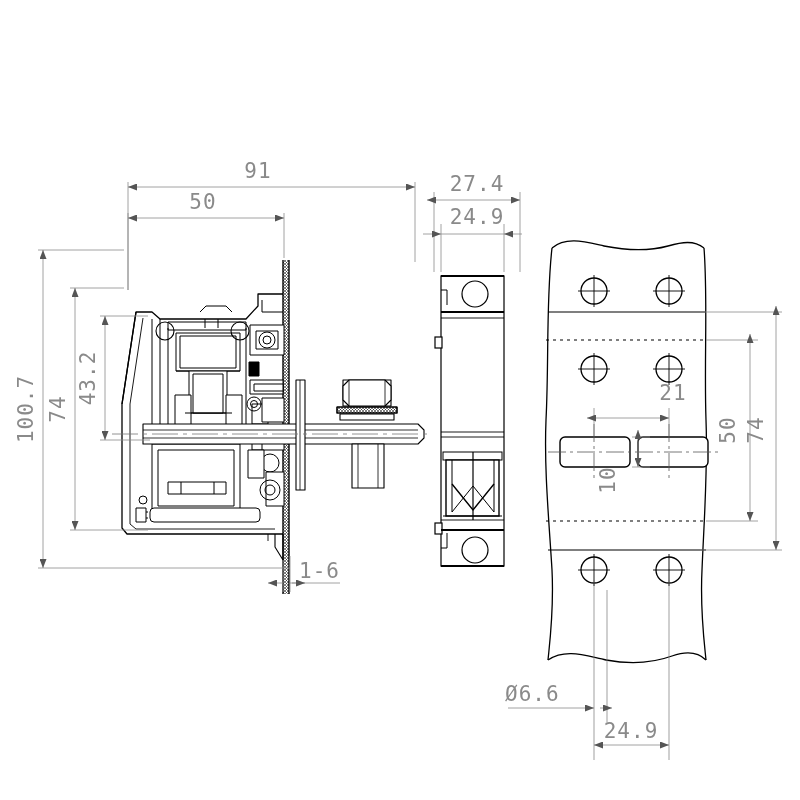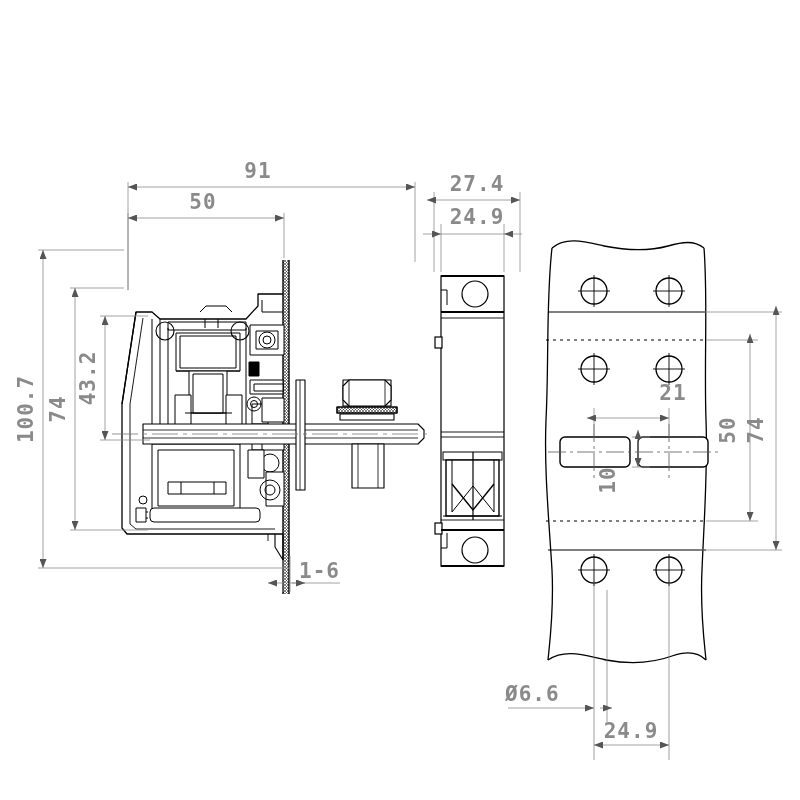--- a/index.html
+++ b/index.html
@@ -1,17 +1,17 @@
 <!DOCTYPE html>
 <html><head>
 <meta charset="utf-8">
 <style>
   html,body{margin:0;padding:0;background:#ffffff;}
   body{width:800px;height:800px;font-family:"DejaVu Sans Mono",monospace;overflow:hidden;}
-  #stage{position:relative;width:800px;height:800px;font-weight:bold;}
+  #stage{position:relative;width:800px;height:800px;}
   svg{display:block;width:800px;height:800px;}
   .dimtxt{font-family:"DejaVu Sans Mono",monospace;font-size:21px;fill:#8a8a8a;letter-spacing:1px;}
 </style>
 </head>
 <body>
 
 <div id="stage">
 <svg viewBox="0 0 800 800" xmlns="http://www.w3.org/2000/svg">
 
   <defs>

